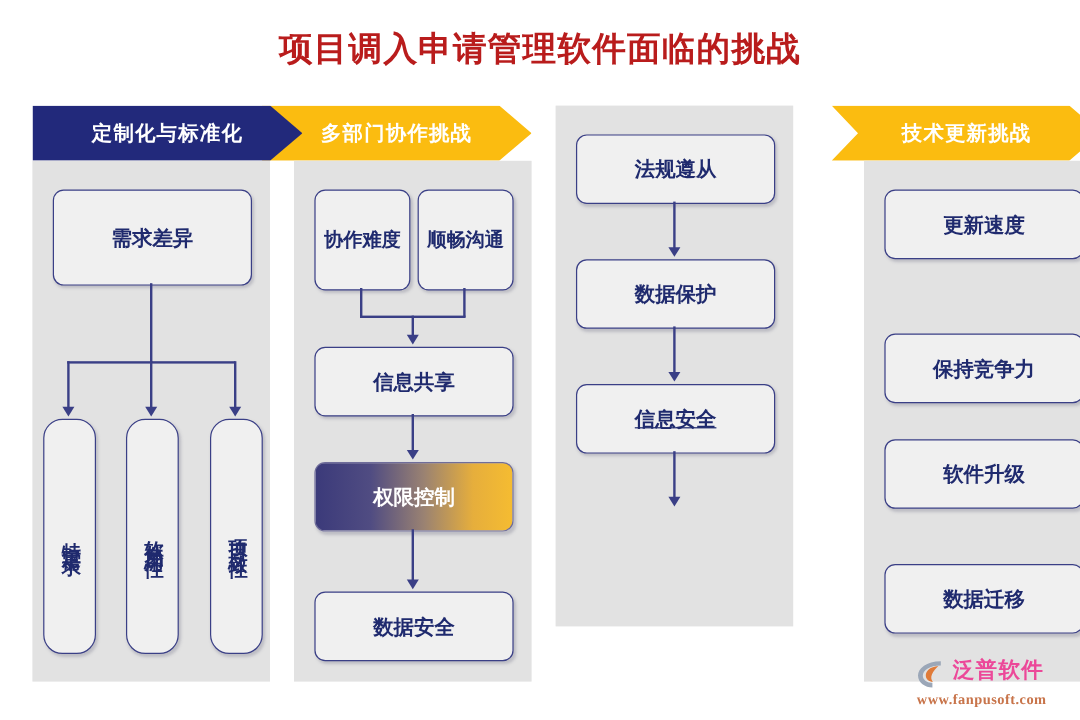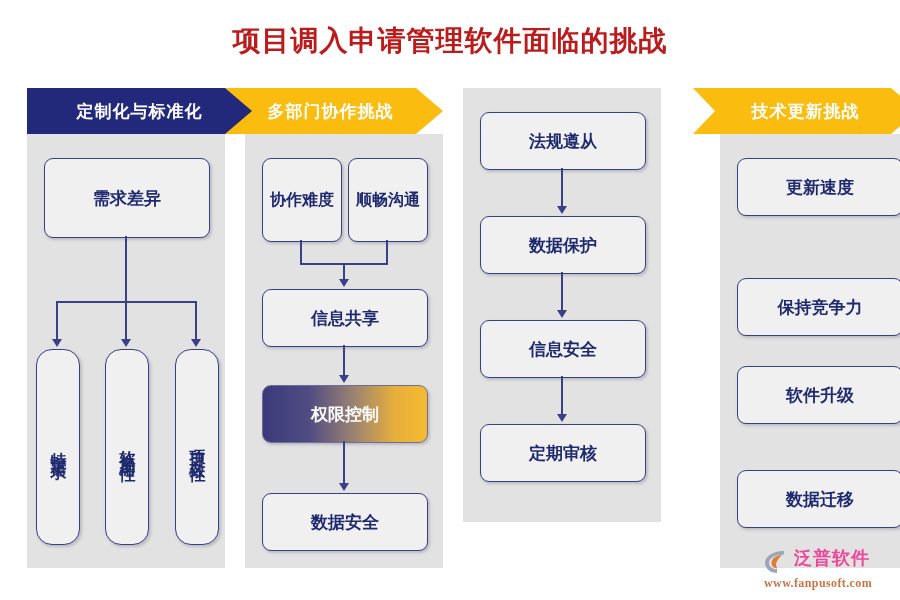--- a/index.html
+++ b/index.html
@@ -207,29 +207,26 @@
       </div>
       <div class="ln v" style="left:98px;top:80px;height:40px;"></div>
       <div class="arw" style="left:94px;top:118px;"></div>
 
       <div class="box wide" style="top:128px;">
         <span>数据保护</span>
       </div>
       <div class="ln v" style="left:98px;top:184px;height:40px;"></div>
       <div class="arw" style="left:94px;top:222px;"></div>
 
-      <div class="box wide" style="top:232px;">
+      <div class="box wide" style="top:232px;text-decoration:underline;">
         <span>信息安全</span>
       </div>
       <div class="ln v" style="left:98px;top:288px;height:40px;"></div>
       <div class="arw" style="left:94px;top:326px;"></div>
 
-      <div class="box wide" style="top:336px;">
-        <span>定期审核</span>
-      </div>
 
     </div>
   </div>
 
   <div class="col c4">
     <div class="banner amber">
       <span>技术更新挑战</span>
     </div>
     <div class="panel">
 

